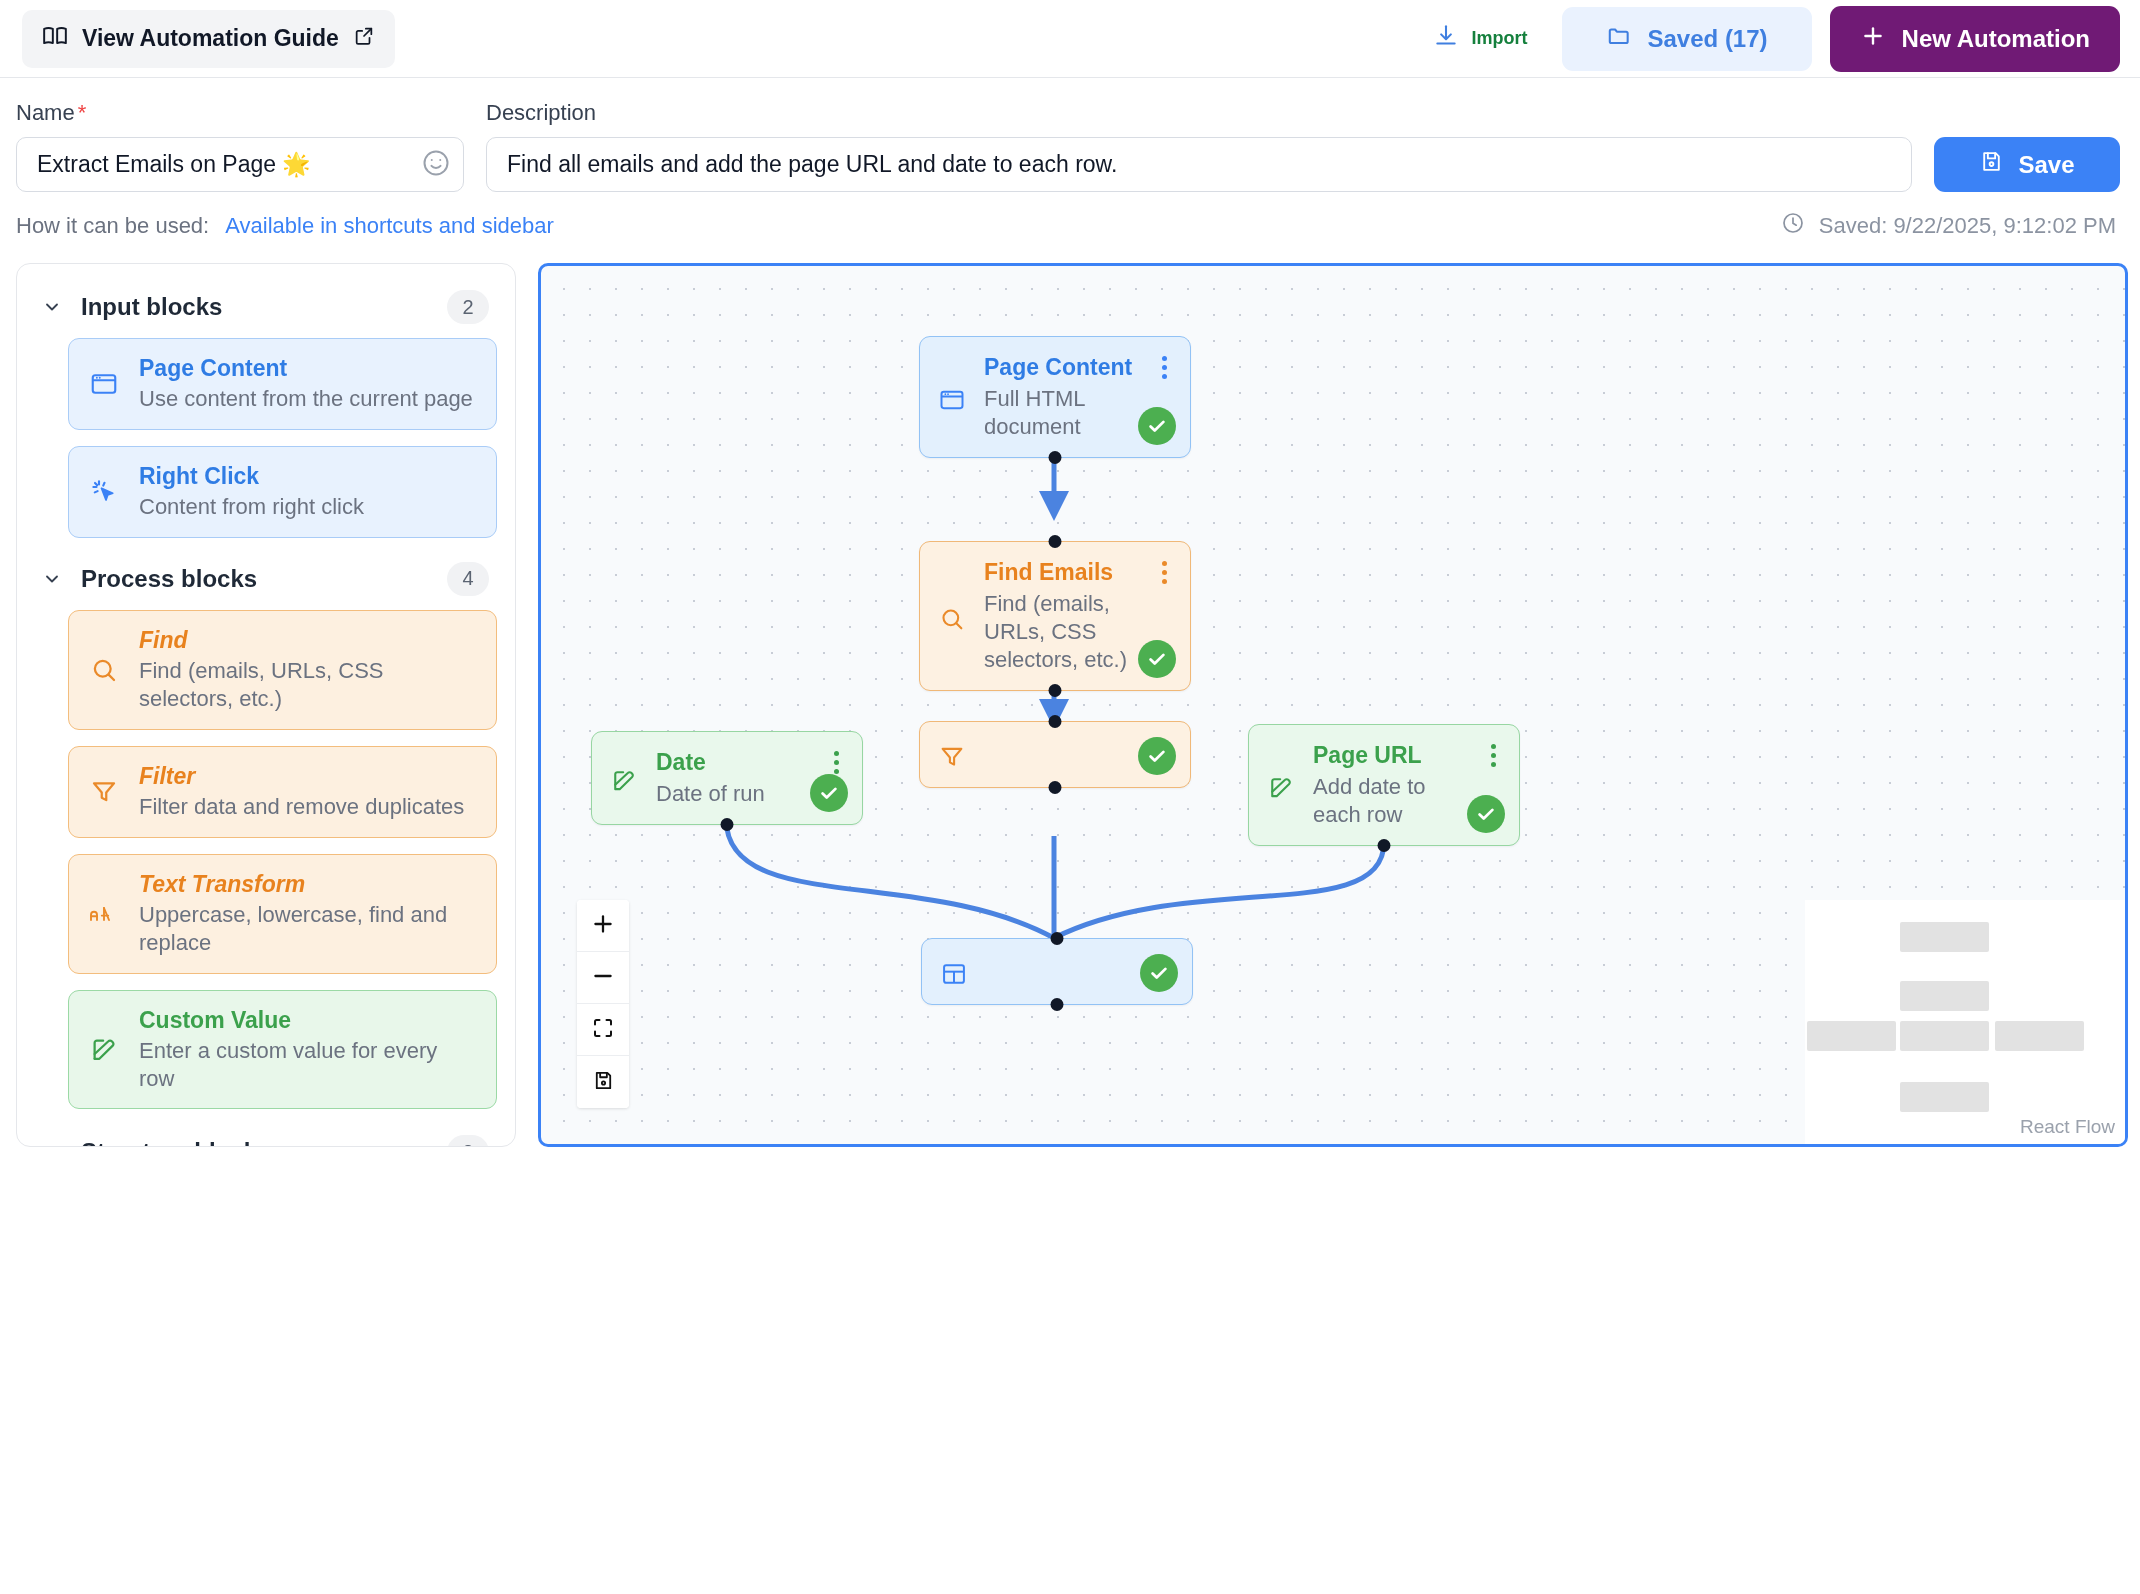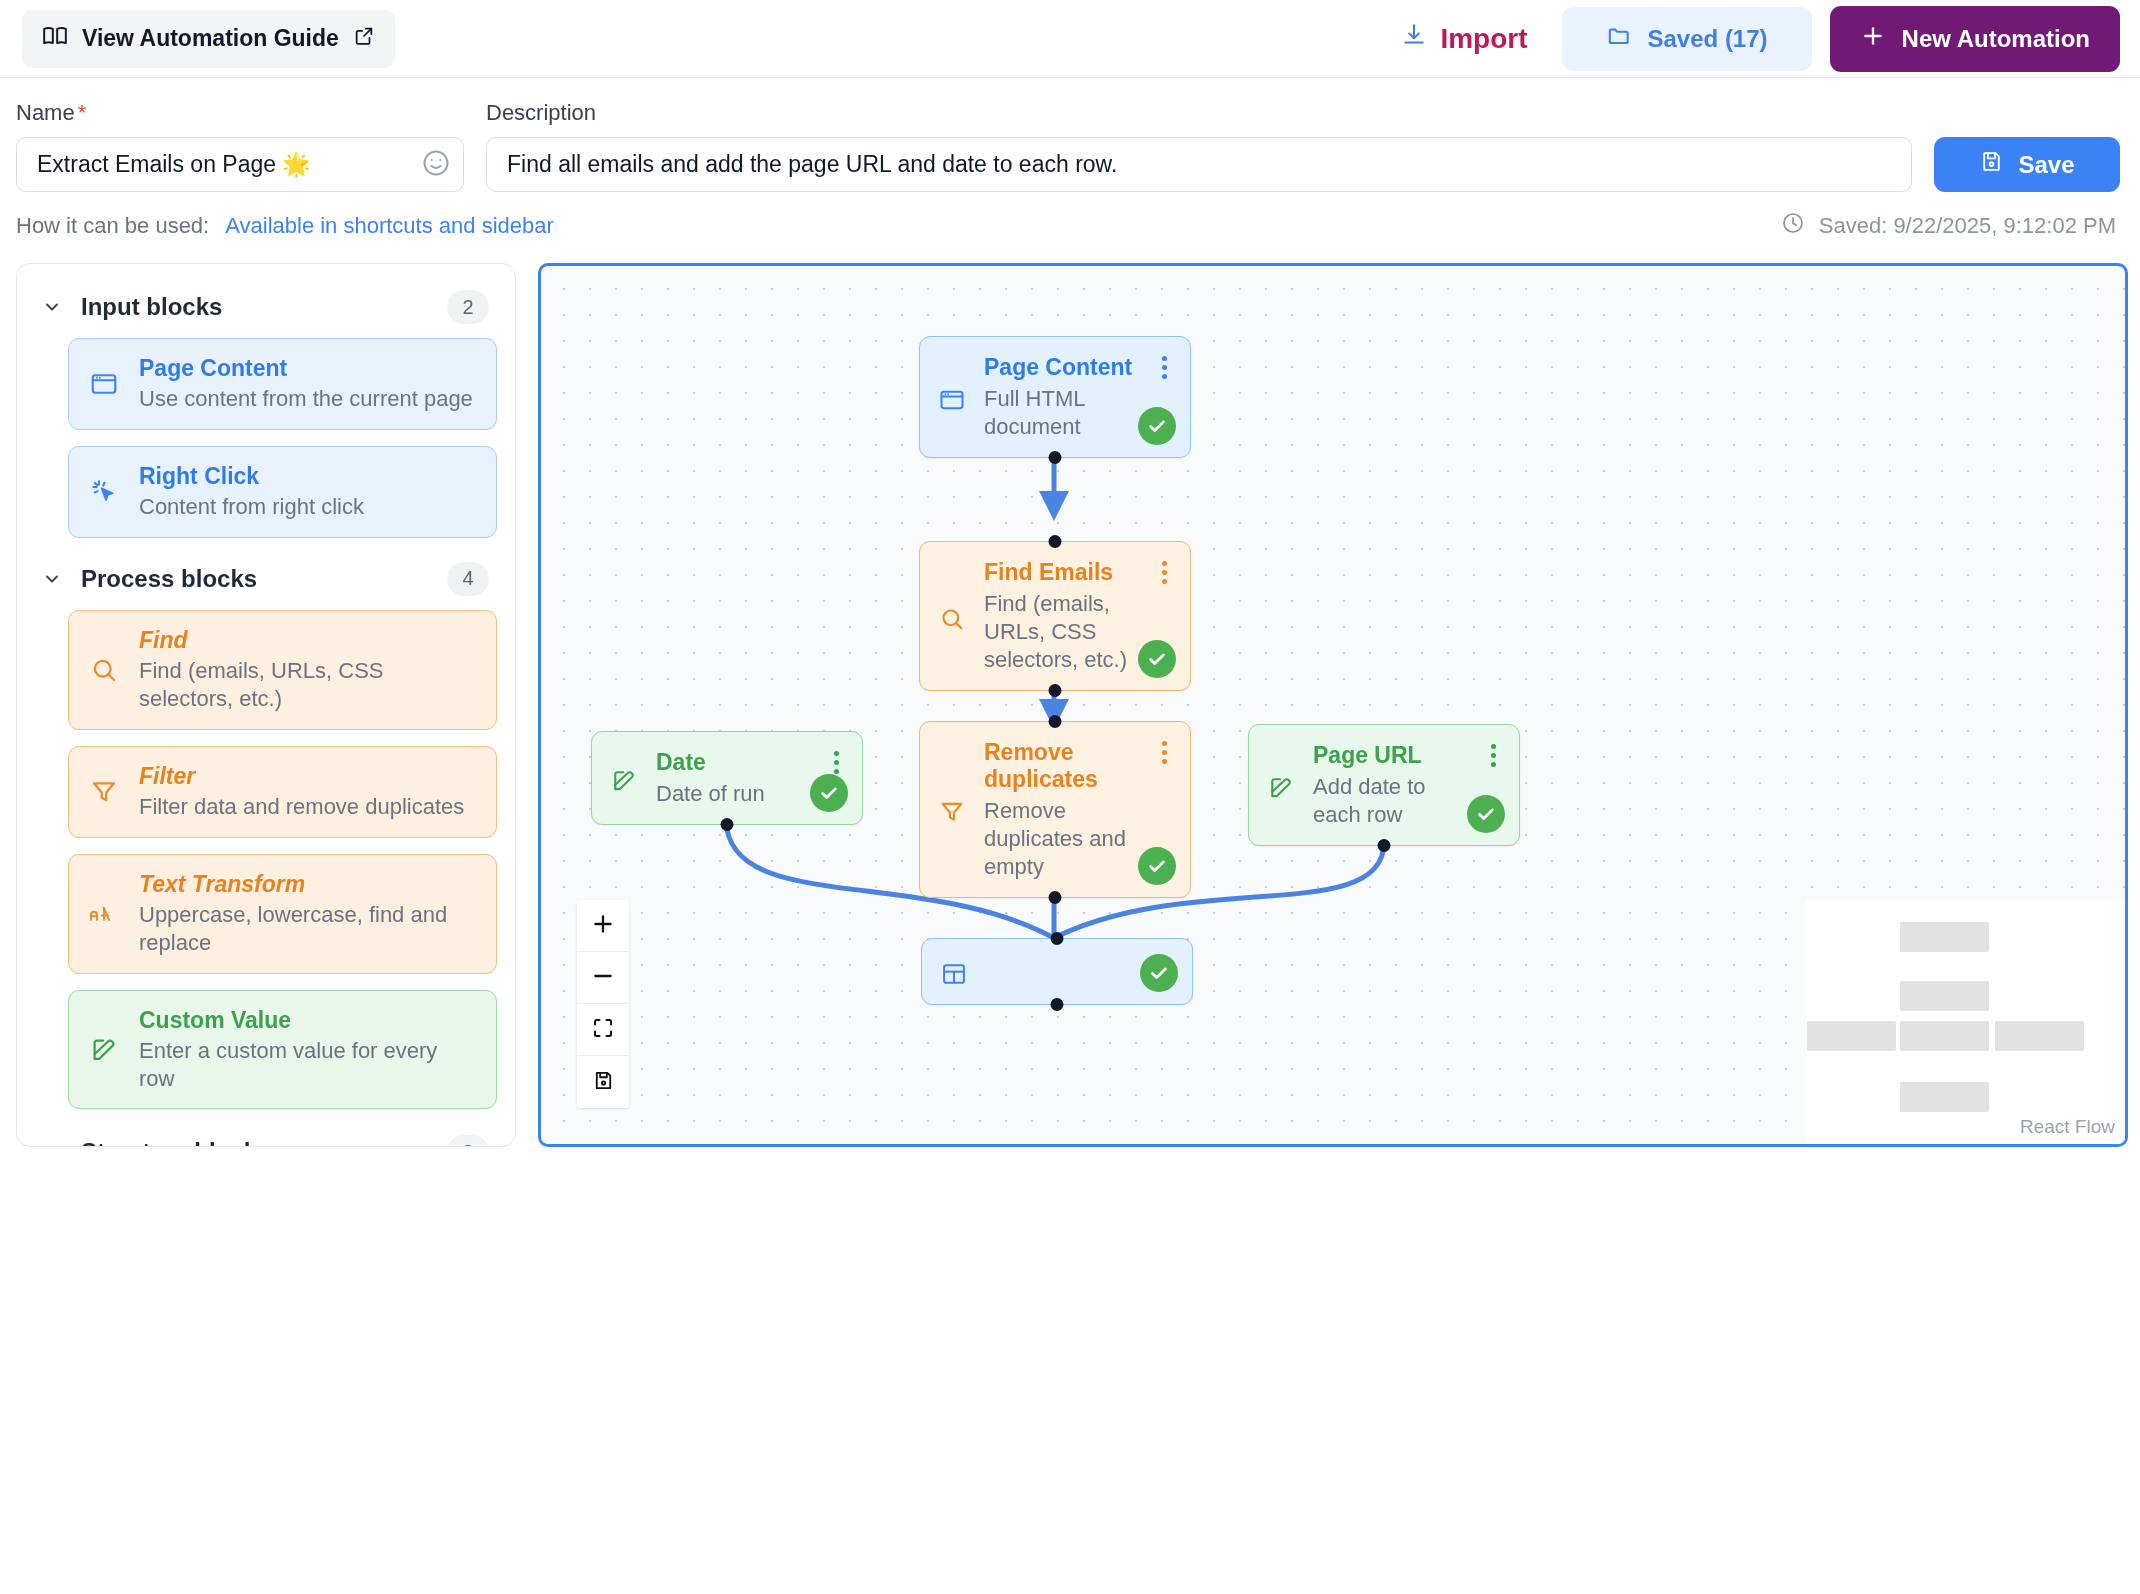--- a/index.html
+++ b/index.html
@@ -28,22 +28,22 @@
     font-size: 23px;
     font-weight: 600;
     color: #111827;
   }
   .topbar-right {
     margin-left: auto;
     display: flex; align-items: center; gap: 18px;
   }
   .import-btn {
     display: flex; align-items: center; gap: 13px;
-    color: #be185d;
-    font-size: 28px;
+    color: #15803d;
+    font-size: 18px;
     font-weight: 600;
     padding: 12px 16px;
     cursor: pointer;
     background: none; border: none;
     font-family: inherit;
   }
   .saved-btn {
     display: flex; align-items: center; gap: 16px;
     background: #eaf2fe;
     color: #3f7fe0;
@@ -602,24 +602,20 @@
     </div>
 
     <div class="node n-orange" style="left:378px; top:455px; width:272px;">
       <span class="handle top"></span>
       <span class="handle bottom"></span>
       <span class="nicon">
         <svg width="28" height="28" viewBox="0 0 24 24" fill="none" stroke="#ea8a29" stroke-width="1.8" stroke-linejoin="round">
           <path d="M4 5h16l-6.2 7.4v6.1l-3.6-1.9v-4.2z"></path>
         </svg>
       </span>
-      <span class="nbody">
-        <span class="ntitle" style="display:block">Remove duplicates</span>
-        <span class="ndesc" style="display:block">Remove duplicates and empty</span>
-      </span>
       <span class="kebab">
           <i></i>
           <i></i>
           <i></i>
         </span>
       <span class="check">
         <svg width="22" height="22" viewBox="0 0 24 24" fill="none" stroke="#fff" stroke-width="3" stroke-linecap="round" stroke-linejoin="round">
             <path d="M5 12.5l4.5 4.5L19 7.5"></path>
           </svg>
       </span>

